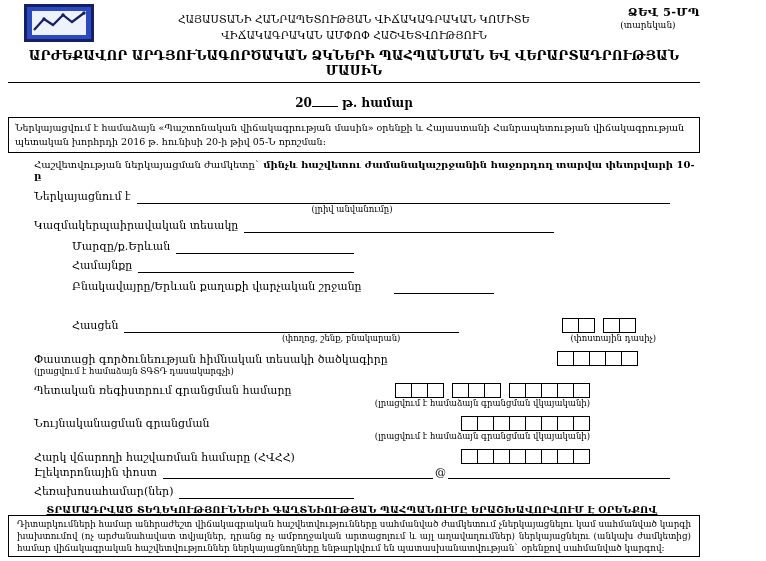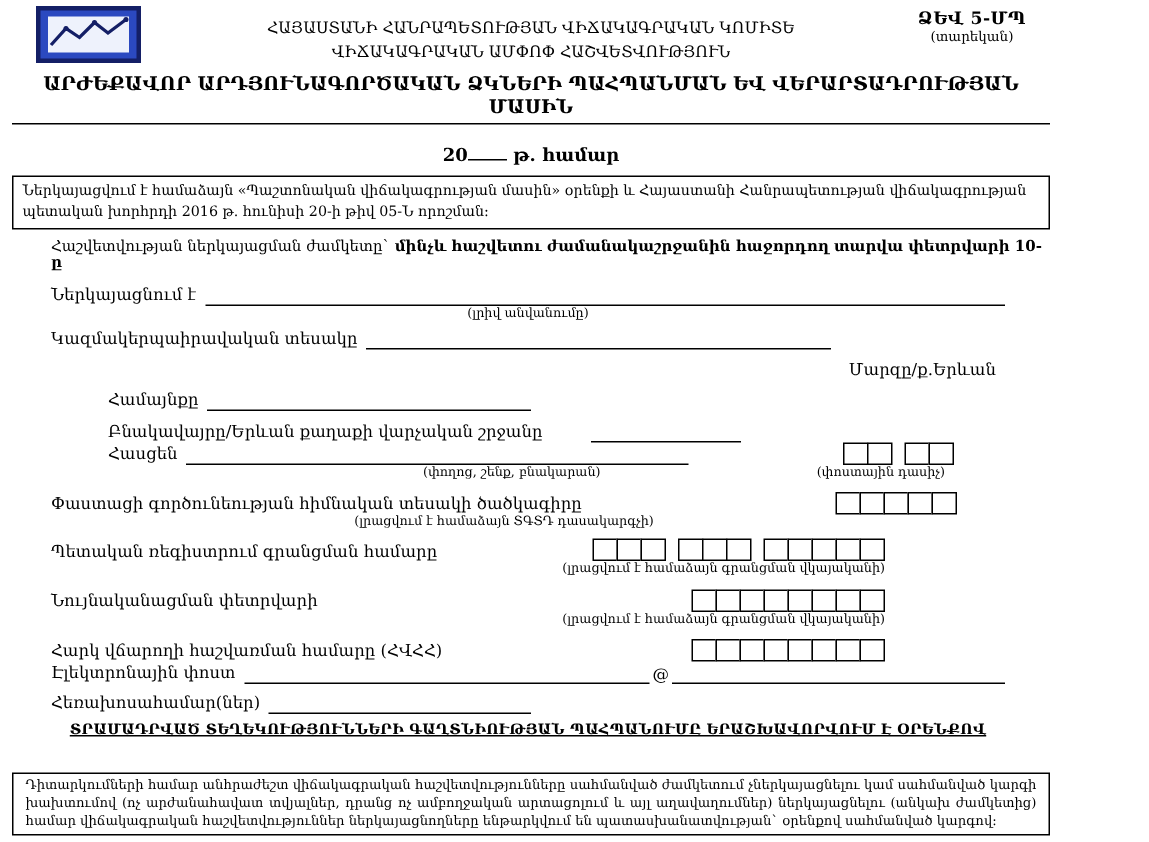--- a/index.html
+++ b/index.html
@@ -10,21 +10,21 @@
   }
   *{margin:0;padding:0;box-sizing:border-box;}
   html,body{width:766px;height:561px;}
   body{background:var(--paper);color:var(--ink);font-family:"DejaVu Serif","DejaVu Sans",serif;}
   .page{position:relative;width:708px;height:561px;padding:3px 8px;overflow:hidden;background:var(--paper);}
 
   
   .topbar{position:relative;height:44px;}
   .logo{position:absolute;left:16px;top:1px;line-height:0;}
   .formcode{position:absolute;right:0;top:2px;width:104px;text-align:center;}
-  .formcode .code{font-weight:bold;font-size:11.5px;letter-spacing:0.3px;}
+  .formcode .code{font-weight:bold;font-size:11.5px;letter-spacing:0.3px;text-align:right;}
   .formcode .period{font-size:9px;margin-top:1px;}
   .center-head{text-align:center;font-size:10.5px;line-height:1.55;padding-top:8px;}
   .doc-title{text-align:center;font-weight:bold;font-size:12.5px;margin-top:1px;}
   .rule{border:none;border-top:1.5px solid var(--ink);margin-top:4px;}
   .yearline{text-align:center;font-size:12px;font-weight:bold;margin-top:12px;}
   .blank{display:inline-block;border-bottom:1px solid var(--ink);height:12px;vertical-align:baseline;}
   .yearblank{width:26px;}
 
   .lawbox{border:1px solid var(--ink);margin-top:7px;padding:3px 6px;font-size:9.5px;line-height:1.45;}
   .deadline{margin:6px 0 0 26px;font-size:10px;}
@@ -35,46 +35,46 @@
   .row{display:flex;align-items:flex-end;}
   .row .lbl{white-space:nowrap;padding-right:6px;line-height:1.15;}
   .fill{flex:1;border-bottom:1px solid var(--ink);height:13px;}
   .hintrow{font-size:8.5px;line-height:1.1;margin-top:1px;}
   .hintrow.center{text-align:center;}
   .indent{margin-left:38px;}
   .heading{font-weight:bold;margin-top:8px;}
 
   .r-presenter{margin-top:10px;}
   .r-org{margin-top:6px;} .r-org .fill{margin-right:116px;}
-  .r-region{margin-top:8px;flex-direction:column;} .r-region .fill{margin-right:316px;}
+  .r-region{margin-top:8px;} .r-region .fill{margin-right:316px;}
   .r-community{margin-top:6px;} .r-community .fill{margin-right:316px;}
   .r-settlement{margin-top:8px;gap:26px;} .r-settlement .fill{margin-right:176px;}
-  .r-address{margin-top:0;}
+  .r-address{margin-top:24px;}
   .uline-addr{width:335px;border-bottom:1px solid var(--ink);height:13px;}
   .addr-hints{display:flex;}
   .addr-hints .left-hint{margin-left:210px;}
-  .addr-hints .right-hint{margin-left:auto;margin-right:40px;}
+  .addr-hints .right-hint{margin-left:auto;margin-right:14px;}
   .r-activity{margin-top:8px;}
   .r-register{margin-top:6px;}
   .r-ident{margin-top:8px;}
   .r-tin{margin-top:8px;}
   .r-phone{margin-top:7px;} .phoneblank{width:175px;}
   .r-email{margin-top:2px;} .emailblank{width:270px;}
   .atsign{padding:0 2px;}
 
   
   .cells{display:inline-flex;}
   .cell{width:17px;height:15px;border:1px solid var(--ink);background:var(--paper);}
   .cell + .cell{margin-left:-1px;}
   .cells + .cells{margin-left:8px;}
   .boxcluster{display:flex;margin-left:auto;}
   .mr-post{margin-right:34px;}
   .mr-act{margin-right:32px;}
   .mr-reg{margin-right:80px;}
-  .hint-act{text-align:center;padding-right:32px;}
+  .hint-act{text-align:left;padding-right:32px;}
   .hint-reg{text-align:right;padding-right:80px;}
 
   .confidential{margin-top:5px;text-align:center;font-weight:bold;font-size:9.5px;text-decoration:underline;letter-spacing:0.2px;}
   .liability{position:absolute;left:8px;right:8px;bottom:4px;border:1px solid var(--ink);padding:2px 8px;font-size:8.8px;line-height:1.38;text-align:justify;}
 </style>
 </head>
 <body>
 
 <div class="page">
 
@@ -193,21 +193,21 @@
             <span class="cell"></span>
             <span class="cell"></span>
             <span class="cell"></span>
             <span class="cell"></span>
           </span>
       </span>
     </div>
     <div class="hintrow hint-reg">(լրացվում է համաձայն գրանցման վկայականի)</div>
 
     <div class="row r-ident">
-      <span class="lbl">Նույնականացման փետրվարի</span>
+      <span class="lbl">Նույնականացման գրանցման</span>
       <span class="boxcluster mr-reg">
         <span class="cells">
             <span class="cell"></span>
             <span class="cell"></span>
             <span class="cell"></span>
             <span class="cell"></span>
             <span class="cell"></span>
             <span class="cell"></span>
             <span class="cell"></span>
             <span class="cell"></span>

